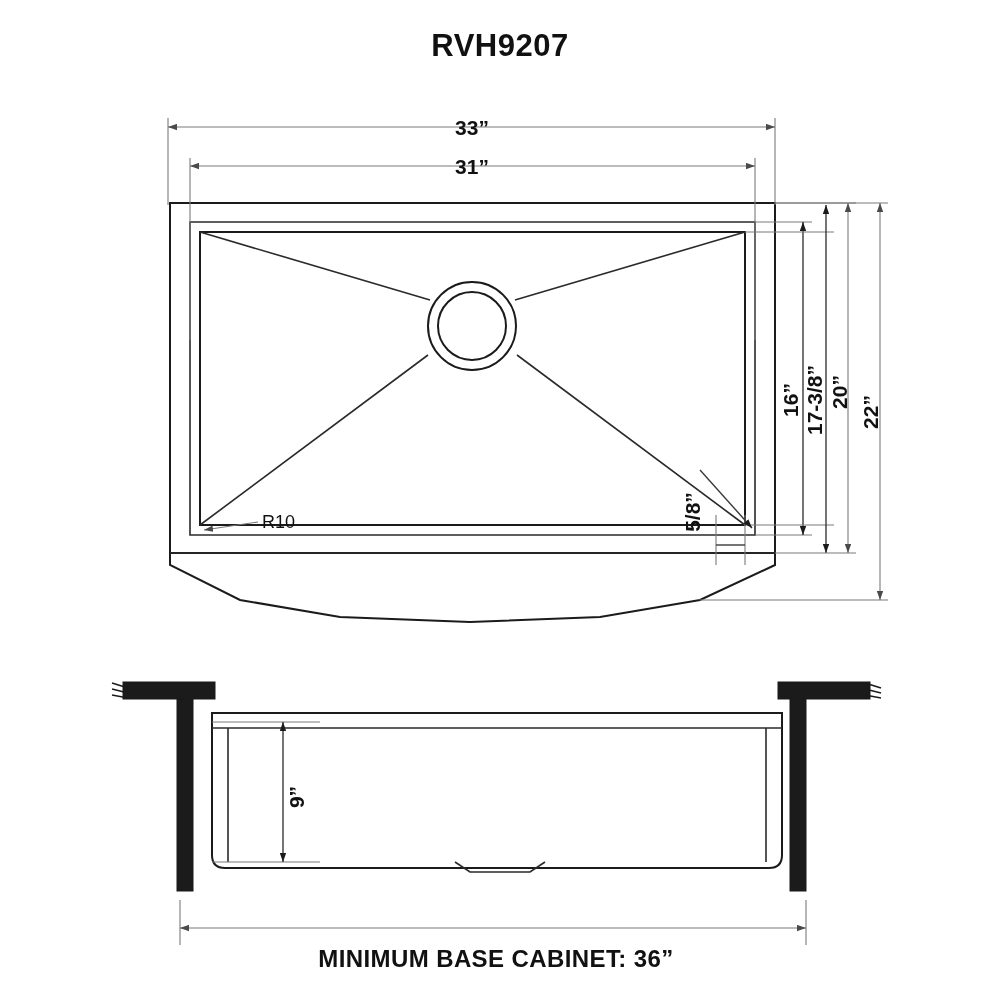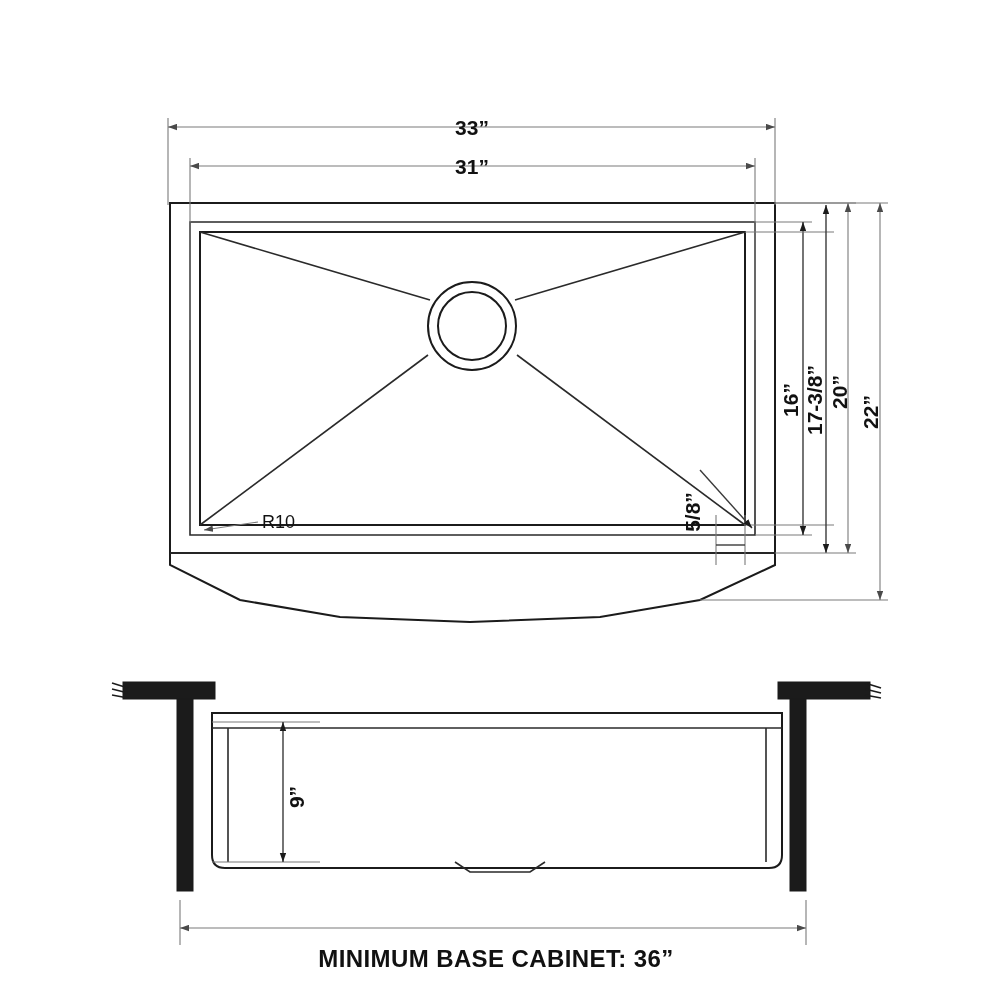--- a/index.html
+++ b/index.html
@@ -56,20 +56,21 @@
     fill: #111111;
     font-weight: 600;
     letter-spacing: 0.4px;
   }
 </style>
 </head>
 <body>
 
 <div id="page">
 
+  <div id="title">RVH9207</div>
 
   <svg id="drawing" viewBox="0 0 1000 1000">
     <defs>
       <marker id="ar" markerWidth="10" markerHeight="10" refX="9" refY="3.4" orient="auto" markerUnits="userSpaceOnUse">
         <path d="M0,0.2 L9,3.4 L0,6.6 z" fill="#4a4a4a"></path>
       </marker>
       <marker id="arr" markerWidth="10" markerHeight="10" refX="1" refY="3.4" orient="auto" markerUnits="userSpaceOnUse">
         <path d="M10,0.2 L1,3.4 L10,6.6 z" fill="#4a4a4a"></path>
       </marker>
       <marker id="ard" markerWidth="10" markerHeight="10" refX="9" refY="3.4" orient="auto" markerUnits="userSpaceOnUse">

